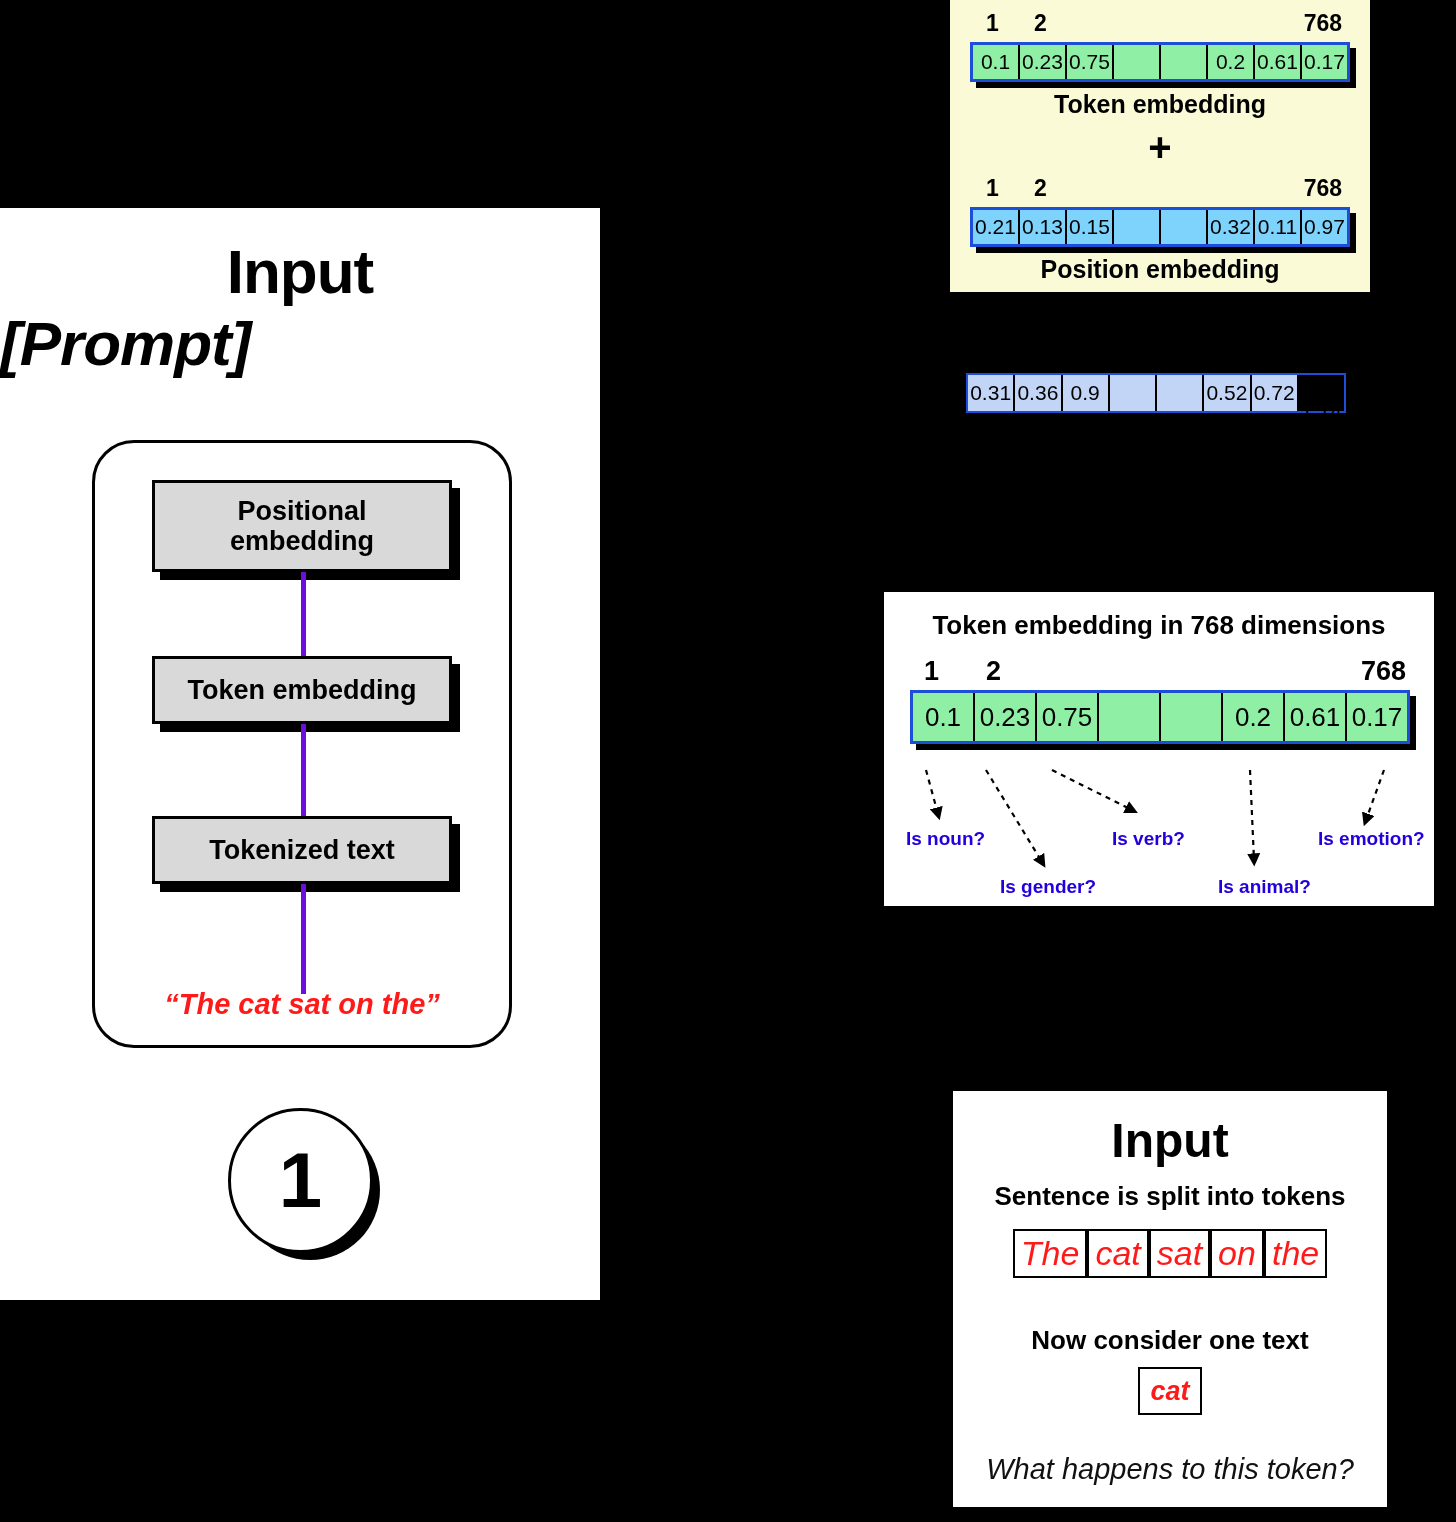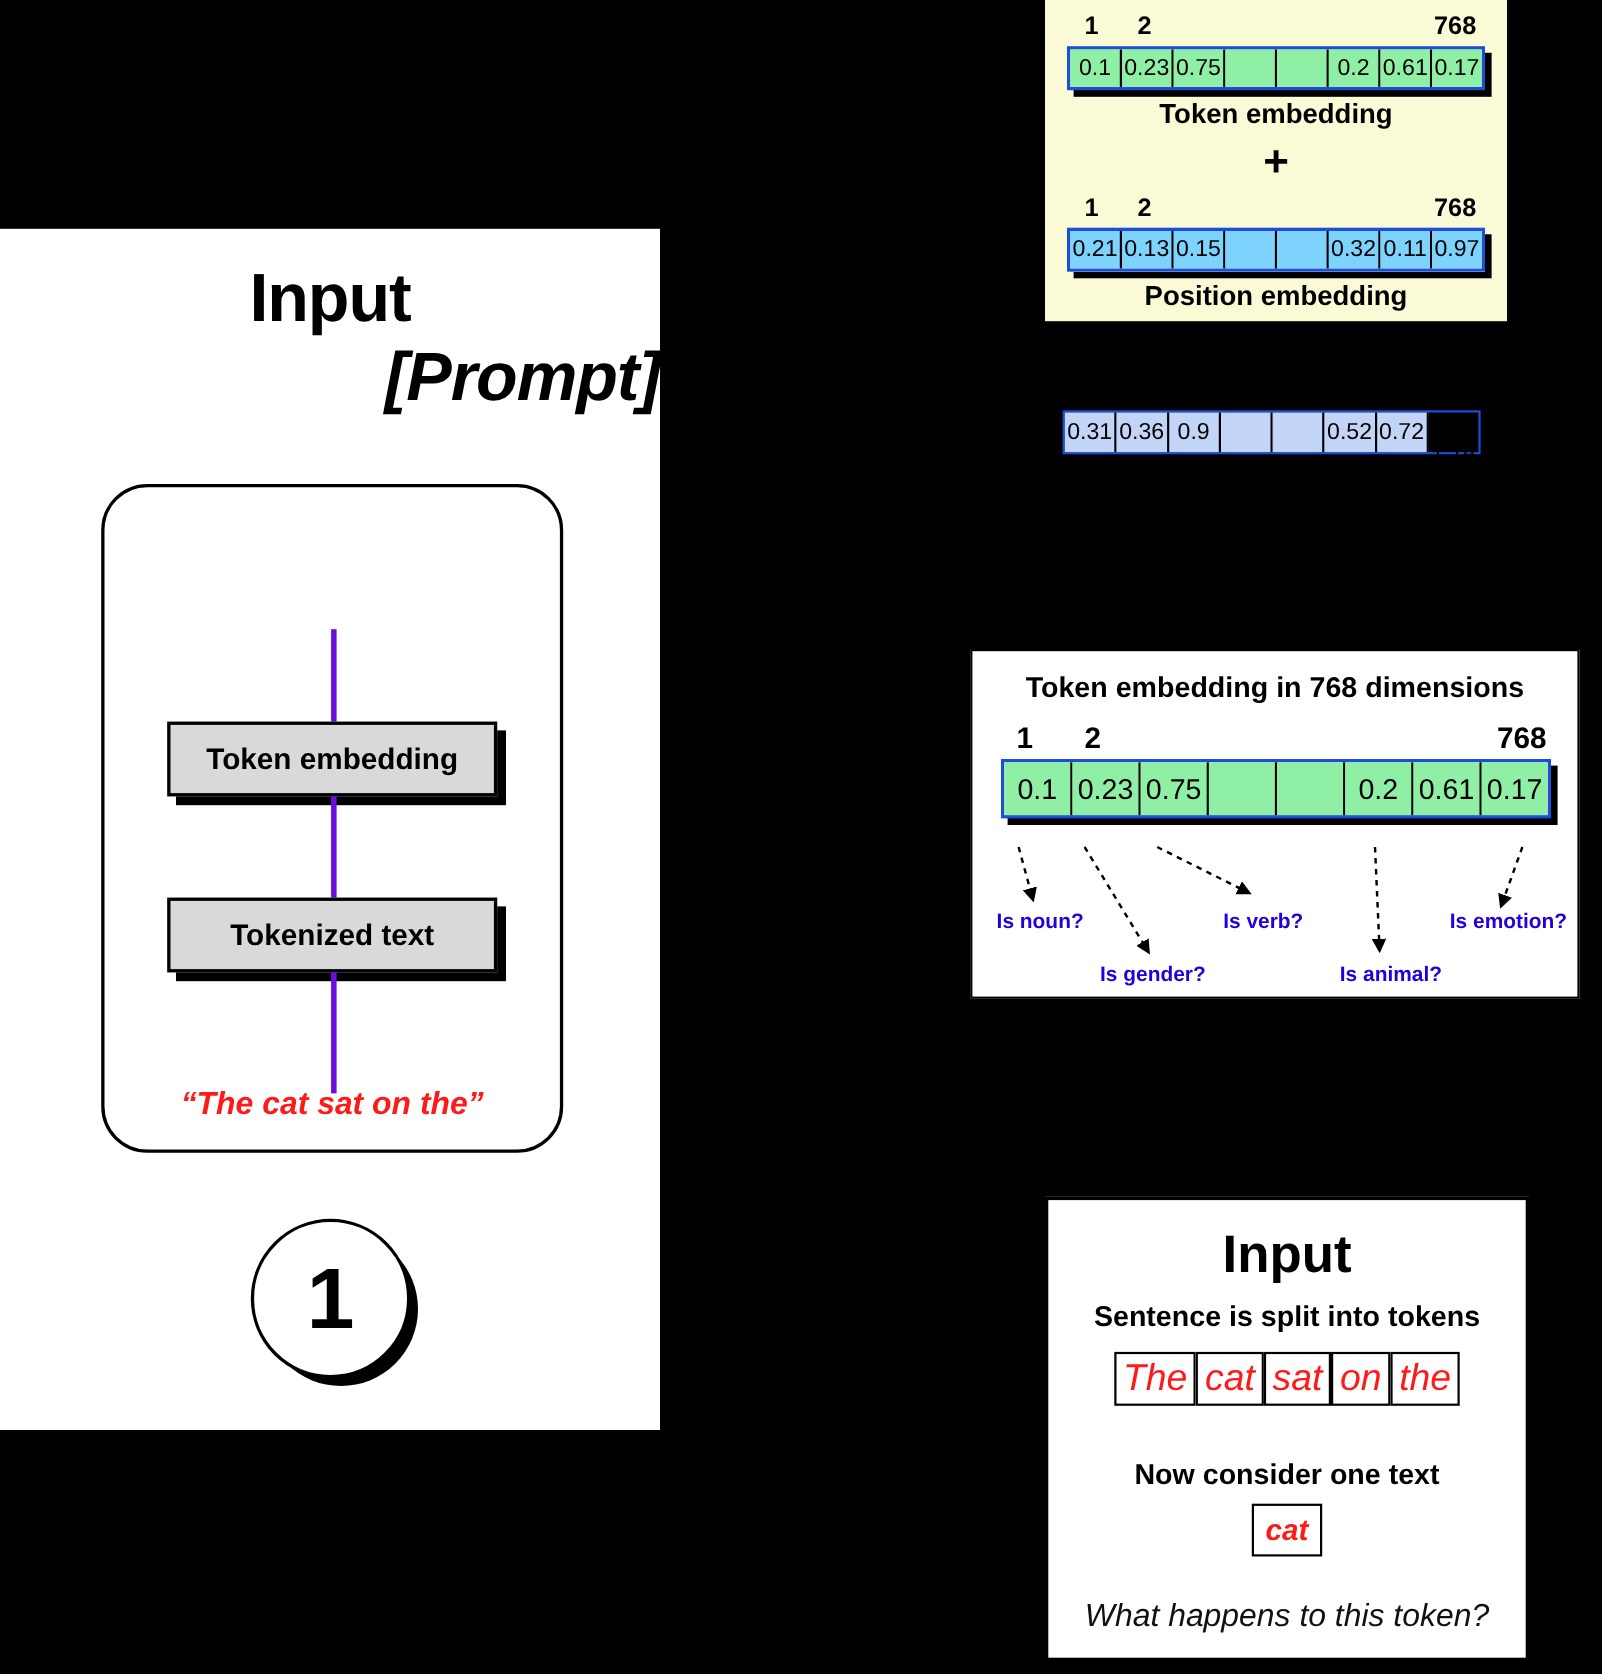--- a/index.html
+++ b/index.html
@@ -19,21 +19,21 @@
     left: 0px; top: 208px; width: 600px; height: 1092px;
     background: #ffffff;
   }
   #left-title-1 {
     position: absolute; top: 28px; left: 0; width: 100%;
     text-align: center; font-size: 62px; font-weight: 800;
     letter-spacing: -1px; color: #000;
   }
   #left-title-2 {
     position: absolute; top: 100px; left: 0; width: 100%;
-    text-align: right; font-size: 62px; font-weight: 800;
+    text-align: left; font-size: 62px; font-weight: 800;
     font-style: italic; letter-spacing: -1px; color: #000;
   }
   #rounded-box {
     position: absolute; left: 92px; top: 232px; width: 420px; height: 608px;
     border: 3px solid #000; border-radius: 42px; background: #fff;
   }
   .stack-box {
     position: absolute; background: #d9d9d9; border: 3px solid #000;
     box-shadow: 8px 8px 0 #000;
     display: flex; align-items: center; justify-content: center;
@@ -175,20 +175,23 @@
 
     <path d="M 455 851 C 530 855, 600 900, 630 1010 C 668 1150, 700 1300, 800 1338 C 860 1358, 880 1350, 900 1345" fill="none" stroke="#000" stroke-width="6" marker-end="url(#arrowhead)"></path>
   </svg>
 
   <div class="panel" id="left-panel">
     <div id="left-title-1">Input</div>
     <div id="left-title-2">[Prompt]</div>
 
     <div id="rounded-box"></div>
 
+    <div class="stack-box" id="box-positional">
+      <span>Positional<br>embedding</span>
+    </div>
     <div class="vline" id="vline-1"></div>
 
     <div class="stack-box" id="box-token">
       <span>Token embedding</span>
     </div>
     <div class="vline" id="vline-2"></div>
 
     <div class="stack-box" id="box-tokenized">
       <span>Tokenized text</span>
     </div>

